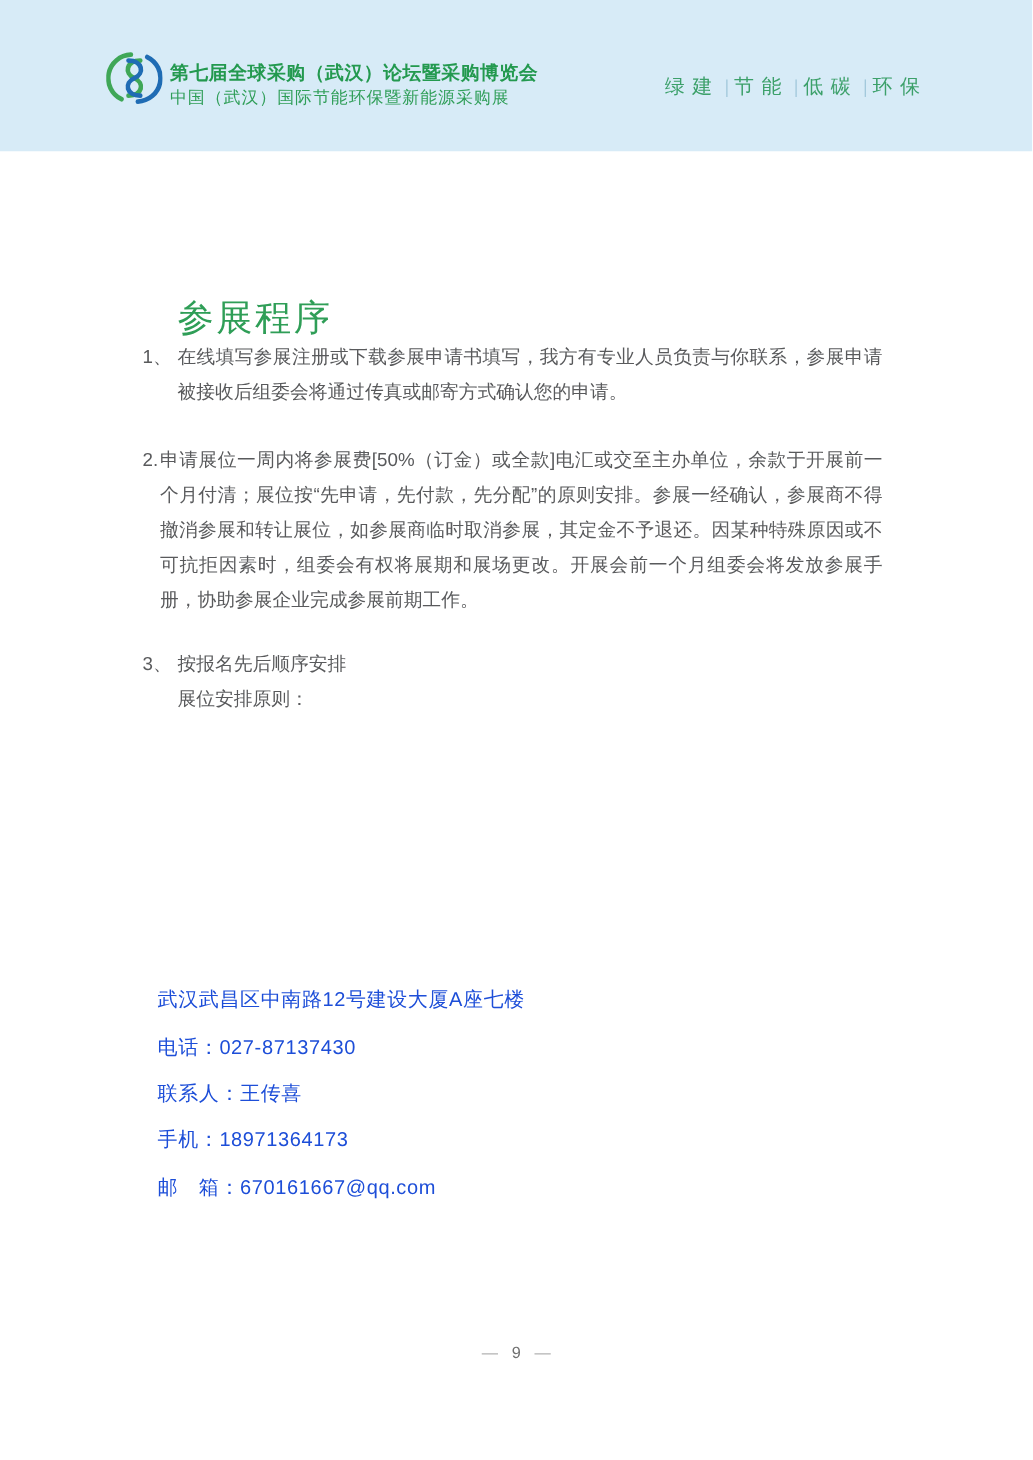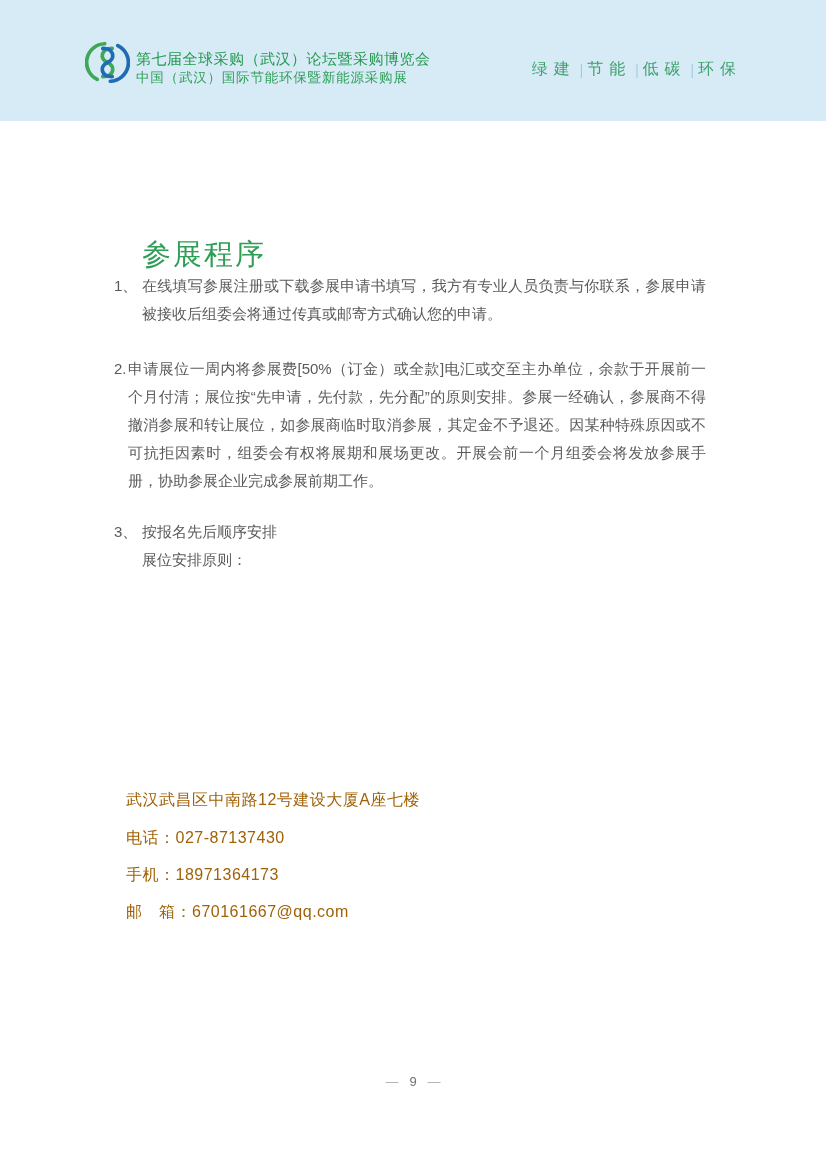--- a/index.html
+++ b/index.html
@@ -3,21 +3,21 @@
 <meta charset="utf-8">
 <style>
   html,body { margin:0; padding:0; background:#ffffff; }
   body { font-family: "Liberation Sans", "DejaVu Sans", sans-serif; }
   .page { position:relative; width:826px; height:1168px; background:#ffffff; overflow:hidden; }
 
   
   .header { position:absolute; top:0; left:0; width:826px; height:121px; background:#d7ebf7; }
   .logo { position:absolute; left:85px; top:40px; width:45px; height:45px; }
   .brand { position:absolute; left:136px; top:50px; }
-  .brand-l1 { font-size:15px; font-weight:normal; color:#23994f; letter-spacing:0.5px; line-height:18px; }
+  .brand-l1 { font-size:15px; font-weight:bold; color:#23994f; letter-spacing:0.5px; line-height:18px; }
   .brand-l2 { font-size:13.5px; color:#2f9e58; letter-spacing:0.8px; line-height:18px; margin-top:1px; }
   .eco-nav { position:absolute; top:59px; right:84px; display:flex; align-items:center; column-gap:4px; }
   .eco-item { font-size:16px; color:#3ca06a; letter-spacing:6px; }
   .eco-sep { font-size:13px; color:#a3c9dc; transform:scaleY(1.15); }
 
   
   .section-title { position:absolute; left:126px; top:219px; margin:16px; font-size:29px; font-weight:normal; color:#2f9e57; letter-spacing:2px; }
 
   .paras { position:absolute; left:114px; top:272px; width:592px; color:#595a5c; font-size:15px; line-height:28px; }
   .para { display:flex; align-items:flex-start; }
@@ -26,21 +26,21 @@
   .ptext { flex:1; text-align:justify; }
   .para.p1 { margin-bottom:27px; }
   .para.p2 { margin-bottom:23px; }
   .ptext-col { flex:1; }
   .ptext-col .just { text-align:justify; }
 
   
   .contact { position:absolute; left:126px; top:768px; width:560px; }
   .contact-heading { margin:0; font-size:18px; font-weight:bold; color:#454648; line-height:24px; letter-spacing:1px; }
   .contact-lines { margin-top:14px; }
-  .cline { height:37.4px; display:flex; align-items:center; font-size:16px; color:#a16207; letter-spacing:0.5px; }
+  .cline { height:37.4px; display:flex; align-items:center; font-size:16px; color:#1d4ed8; letter-spacing:0.5px; }
 
   
   .pagenum { position:absolute; left:0; top:1074px; width:826px; text-align:center; font-size:13px; }
   .pagenum .dash { color:#acacac; margin:0 11px; }
   .pagenum .num9 { color:#707070; }
 </style>
 </head>
 <body>
 
 <div class="page">
@@ -85,20 +85,21 @@
           <div>按报名先后顺序安排</div>
           <div>展位安排原则：</div>
         </div>
       </div>
     </div>
 
     <section class="contact">
       <div class="contact-lines">
         <div class="cline">武汉武昌区中南路12号建设大厦A座七楼</div>
         <div class="cline">电话：027-87137430</div>
+        <div class="cline">联系人：王传喜</div>
         <div class="cline">手机：18971364173</div>
         <div class="cline">邮　箱：670161667@qq.com</div>
       </div>
     </section>
   </main>
 
   <footer class="pagenum">
     <span class="dash">—</span><span class="num9">9</span><span class="dash">—</span>
   </footer>
 

